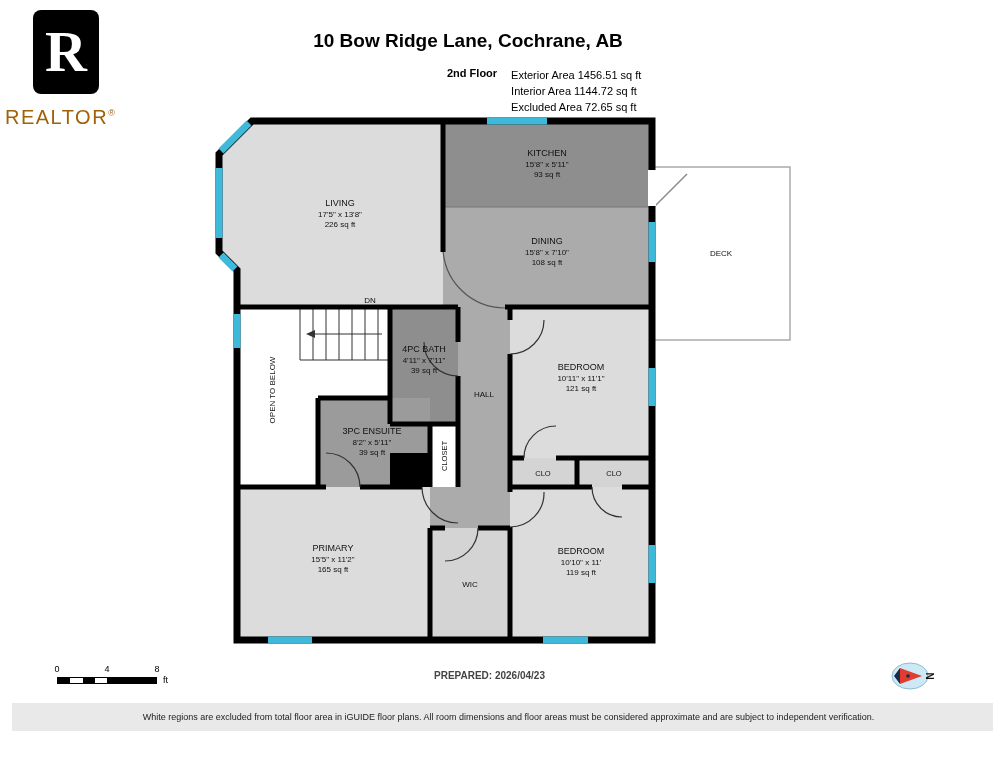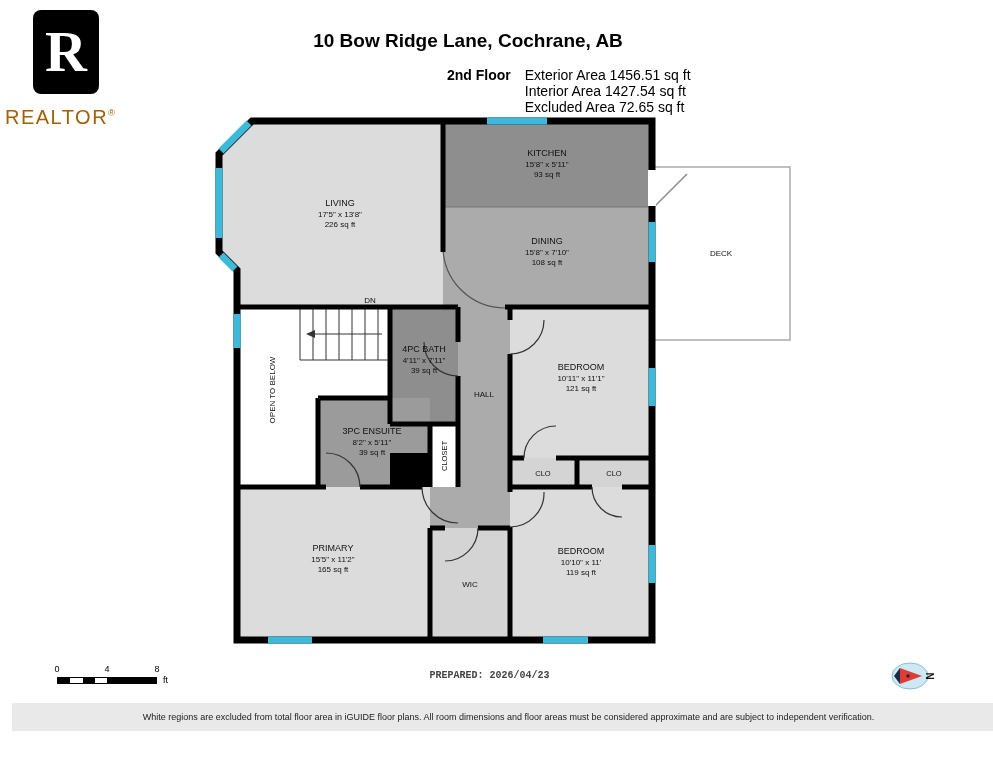--- a/index.html
+++ b/index.html
@@ -8,21 +8,21 @@
     position:relative; width:993px; height:768px; background:#ffffff;
     font-family:"Liberation Sans", sans-serif; overflow:hidden;
   }
   .abs { position:absolute; }
 
   
   .page-title {
     left:0; top:30px; width:936px; text-align:center;
     font-size:19px; font-weight:bold; color:#000;
   }
-  .floor-info { left:447px; top:67px; display:flex; gap:14px; font-size:14px; color:#000; }
+  .floor-info { left:447px; top:67px; display:flex; gap:14px; font-size:11px; color:#000; }
   .floor-info .floor-label { font-weight:bold; }
   .floor-info .area-lines div { line-height:16px; }
 
   
   .logo-box {
     left:33px; top:10px; width:66px; height:84px; background:#000; border-radius:8px;
     display:flex; align-items:center; justify-content:center;
   }
   .logo-box .r {
     color:#fff; font-family:"Liberation Serif", serif; font-weight:bold; font-size:58px; line-height:1;
@@ -41,21 +41,21 @@
   .scalebar { left:57px; top:664px; width:130px; height:26px; font-size:9px; color:#000; }
   .scalebar .tick { position:absolute; top:0; width:12px; text-align:center; }
   .scalebar .bar {
     position:absolute; left:0; top:13px; width:100px; height:7px;
     border:1px solid #000; display:flex; background:#fff;
   }
   .scalebar .seg { height:100%; }
   .scalebar .ft { position:absolute; left:106px; top:11px; }
 
   
-  .prepared { left:0; top:670px; width:979px; text-align:center; font-size:10px; font-weight:bold; color:#444;font-family:Liberation Mono, monospace; }
+  .prepared { left:0; top:670px; width:979px; text-align:center; font-size:10px; font-weight:bold; color:#444; }
   .disclaimer-strip {
     left:12px; top:703px; width:993px; height:28px; background:#e9e9e9;
     display:flex; align-items:center; justify-content:center;
     font-size:9px; color:#222;
   }
   .compass { left:888px; top:656px; }
 </style>
 </head>
 <body>
 
@@ -65,21 +65,21 @@
     <span class="r">R</span>
   </div>
   <div class="abs logo-word"><span>REALTOR</span><sup>®</sup></div>
 
   <div class="abs page-title">10 Bow Ridge Lane, Cochrane, AB</div>
 
   <div class="abs floor-info">
     <div class="floor-label">2nd Floor</div>
     <div class="area-lines">
       <div>Exterior Area 1456.51 sq ft</div>
-      <div>Interior Area 1427.54 sq ft</div>
+      <div>Interior Area 1144.72 sq ft</div>
       <div>Excluded Area 72.65 sq ft</div>
     </div>
   </div>
 
   <svg class="abs" style="left:0; top:0;" width="993" height="768" viewBox="0 0 993 768">
 
     <g>
       <rect x="652" y="167" width="138" height="173" fill="#ffffff" stroke="#aaaaaa" stroke-width="1.5"></rect>
       <line x1="655" y1="206" x2="687" y2="174" stroke="#888888" stroke-width="1.5"></line>
     </g>

